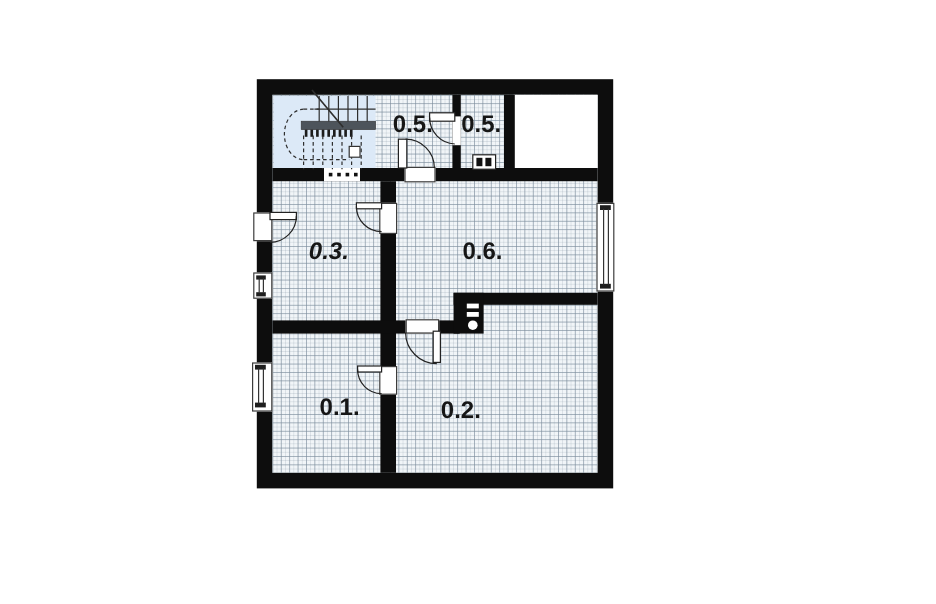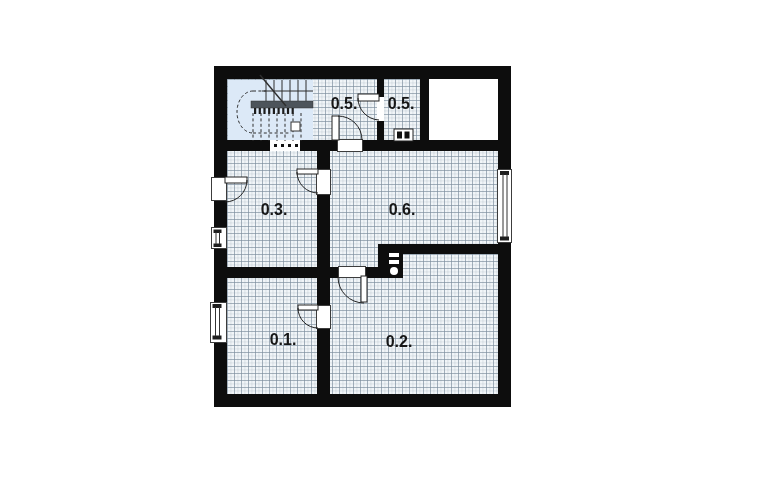--- a/index.html
+++ b/index.html
@@ -15,21 +15,21 @@
       linear-gradient(to right, rgba(125,142,158,0.60) 1px, transparent 1px),
       linear-gradient(to bottom, rgba(125,142,158,0.60) 1px, transparent 1px),
       linear-gradient(to right, rgba(125,142,158,0.22) 1px, transparent 1px),
       linear-gradient(to bottom, rgba(125,142,158,0.22) 1px, transparent 1px);
     background-size:7px 7px,7px 7px,3.5px 3.5px,3.5px 3.5px;}
   #stairwell{left:228px;top:80px;width:85px;height:61px;background:#dce9f7;}
   #void-area{left:428px;top:79px;width:70px;height:61px;background:#ffffff;}
   .wall{background:#0d0d0d;}
   .gap{background:#ffffff;}
   .jamb{background:#ffffff;border:1px solid #3c3c3c;box-sizing:border-box;}
-  .room-label{color:#161616;font-weight:bold;font-size:16px;line-height:16px;
+  .room-label{color:#161616;font-weight:bold;font-size:20px;line-height:16px;
     transform:translate(-50%,-50%);white-space:nowrap;letter-spacing:0px;}
   svg{position:absolute;left:0;top:0;}
   .dot{position:absolute;width:3px;height:3px;background:#111;}
 </style>
 </head>
 <body>
 
 <div id="stage">
 
   <div class="abs" id="plan-base"></div>
@@ -146,19 +146,19 @@
     </g>
 
     <g>
       <rect x="394" y="129" width="19" height="12" fill="#ffffff" stroke="#222" stroke-width="1"></rect>
       <rect x="397" y="131.5" width="5" height="7" fill="#111"></rect>
       <rect x="404.5" y="131.5" width="5" height="7" fill="#111"></rect>
     </g>
   </svg>
 
   <div class="abs room-label" style="left:273px;top:340px;padding-left:20px;">0.1.</div>
-  <div class="abs room-label" style="left:399px;top:342px;">0.2.</div>
-  <div class="abs room-label" style="left:274px;top:210px;">0.3.</div>
+  <div class="abs room-label" style="left:384px;top:342px;">0.2.</div>
+  <div class="abs room-label" style="left:274px;top:210px;font-style:italic;">0.3.</div>
   <div class="abs room-label" style="left:402px;top:210px;">0.6.</div>
   <div class="abs room-label" style="left:344px;top:104px;">0.5.</div>
   <div class="abs room-label" style="left:401px;top:104px;">0.5.</div>
 
 </div>
 
 </body></html>

